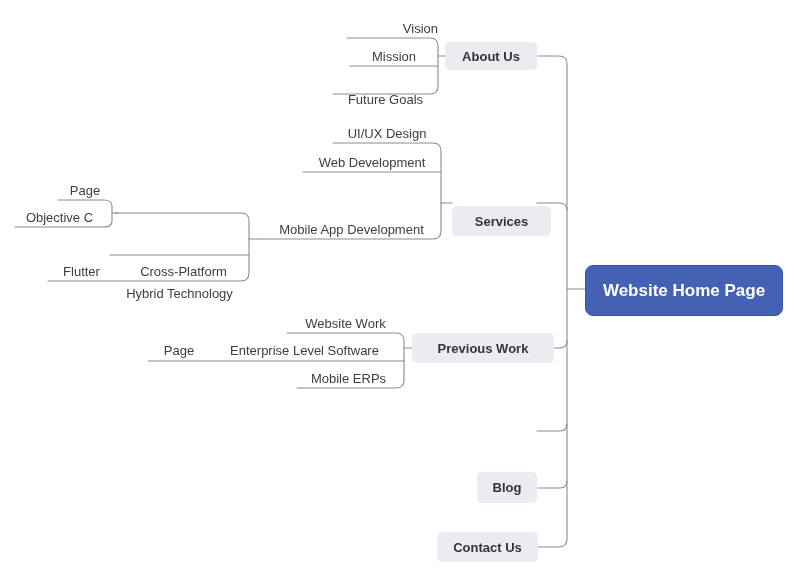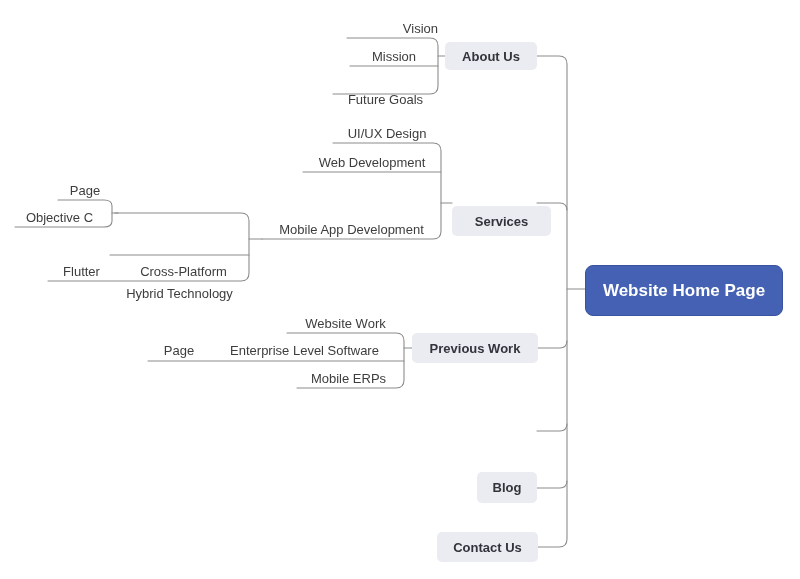--- a/index.html
+++ b/index.html
@@ -58,21 +58,21 @@
 
     <path d="M287,333 H396 Q404,333 404,341 V380 Q404,388 396,388 H297"></path>
     <path d="M148,361 H404"></path>
     <path d="M404,348 H412"></path>
   </svg>
 
   <div class="root-box">Website Home Page</div>
 
   <div class="branch-box" style="left:445px;top:42px;width:92px;height:28px;">About Us</div>
   <div class="branch-box" style="left:452px;top:188px;width:99px;height:30px;margin-top:18px;">Services</div>
-  <div class="branch-box" style="left:412px;top:333px;width:126px;height:30px;">Previous Work</div>
+  <div class="branch-box" style="left:412px;top:333px;width:142px;height:30px;">Previous Work</div>
   <div class="branch-box" style="left:477px;top:472px;width:60px;height:31px;">Blog</div>
   <div class="branch-box" style="left:437px;top:532px;width:101px;height:30px;">Contact Us</div>
 
   <div class="topic" style="left:347px;top:21px;width:91px;text-align:right;">Vision</div>
   <div class="topic" style="left:350px;top:49px;width:88px;text-align:center;">Mission</div>
   <div class="topic" style="left:333px;top:77px;width:105px;margin-top:15px;">Future Goals</div>
 
   <div class="topic" style="left:333px;top:126px;width:108px;">UI/UX Design</div>
   <div class="topic" style="left:262px;top:222px;width:179px;">Mobile App Development</div>
   <div class="topic" style="left:303px;top:155px;width:138px;">Web Development</div>

